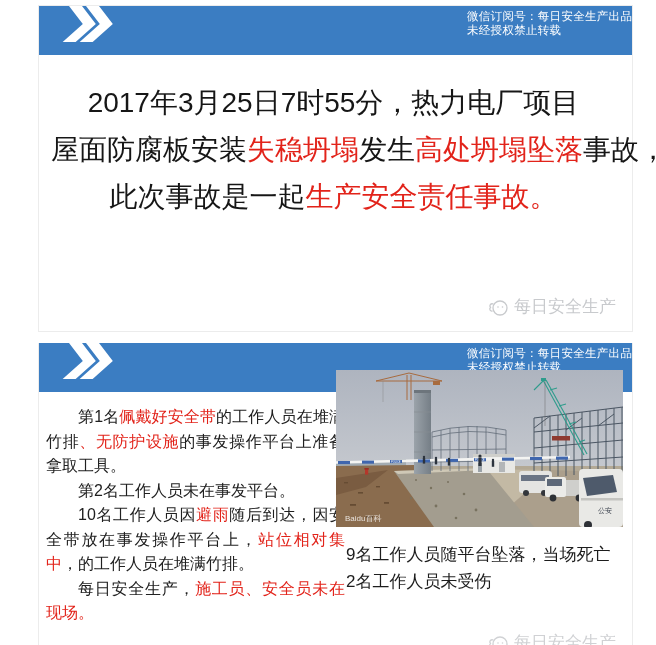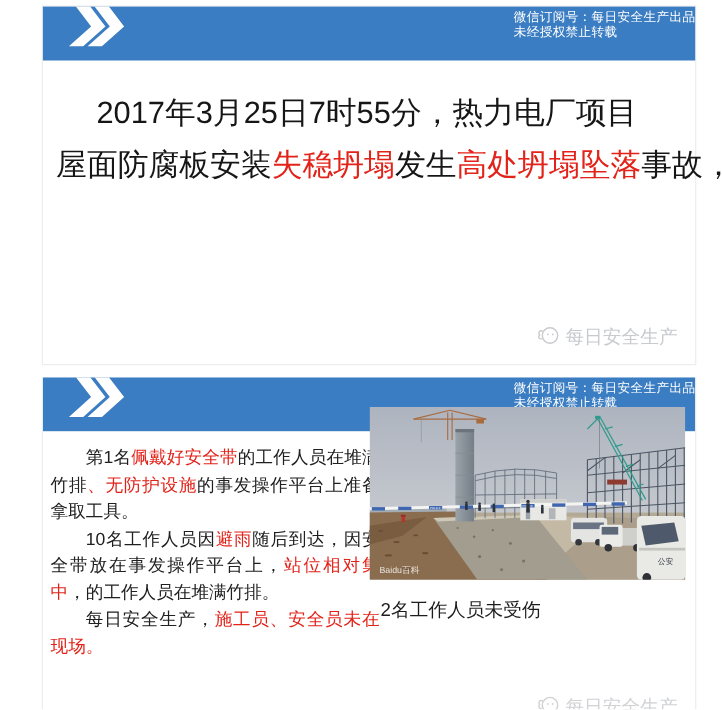--- a/index.html
+++ b/index.html
@@ -18,21 +18,21 @@
     position:absolute;left:428px;top:4px;color:#fff;
     font-size:11.5px;line-height:13.5px;letter-spacing:.3px;white-space:nowrap;
   }
   .content1{
     position:absolute;left:0;right:16px;top:73px;text-align:center;
     font-size:28px;line-height:47px;color:#161616;z-index:2;white-space:nowrap;margin-left:12px;
   }
   .red{color:var(--accent-red,#e2231a);}
   .watermark{
     position:absolute;right:16px;color:var(--watermark-gray,#c8cacd);
-    font-size:17px;display:flex;align-items:flex-start;gap:5px;z-index:4;white-space:nowrap;
+    font-size:17px;display:flex;align-items:flex-end;gap:5px;z-index:4;white-space:nowrap;
   }
   .watermark1{bottom:13px;}
   .watermark2{top:288px;opacity:.85;}
   .wm-icon{display:inline-block;width:22px;height:20px;}
   .content2{
     position:absolute;left:7px;top:62px;width:299px;
     font-size:16px;line-height:24.5px;color:#202020;z-index:2;
     text-align:justify;
   }
   .content2 p{margin:0;text-indent:2em;}
@@ -57,20 +57,21 @@
       </svg>
       <div class="bar-text">
         <div>微信订阅号：每日安全生产出品</div>
         <div>未经授权禁止转载</div>
       </div>
     </header>
 
     <div class="content1">
       <div class="bigline"><span>2017年3月25日7时55分，热力电厂项目</span></div>
       <div class="bigline"><span>屋面防腐板安装</span><span class="red">失稳坍塌</span><span>发生</span><span class="red">高处坍塌坠落</span><span>事故，</span></div>
+      <div class="bigline"><span>此次事故是一起</span><span class="red">生产安全责任事故。</span></div>
     </div>
 
     <div class="watermark watermark1">
       <svg class="wm-icon" viewBox="0 0 22 20" aria-hidden="true">
         <g fill="none" stroke="#c8cacd" stroke-width="1.3">
           <circle cx="13" cy="10" r="7"></circle>
           <path d="M6.5,6 C3.5,5 2,7.5 3.5,9.5 C2,11 3,13.5 5.5,13"></path>
           <circle cx="11" cy="9" r="0.8" fill="#c8cacd" stroke="none"></circle>
           <circle cx="15.5" cy="9" r="0.8" fill="#c8cacd" stroke="none"></circle>
         </g>
@@ -270,25 +271,27 @@
           <text x="262" y="143" font-size="7" fill="#3a414d">公安</text>
           <circle cx="252" cy="155" r="4" fill="#2e3136"></circle>
         </g>
       </g>
 
       <text x="9" y="151" font-size="8" fill="#ffffff" opacity=".8">Baidu百科</text>
     </svg>
 
     <div class="content2">
       <p><span>第1名</span><span class="red">佩戴好安全带</span><span>的工作人员在堆满竹排</span><span class="red">、无防护设施</span><span>的事发操作平台上准备拿取工具。</span></p>
+      <p><span>第2名工作人员未在事发平台。</span></p>
       <p><span>10名工作人员因</span><span class="red">避雨</span><span>随后到达，因安全带放在事发操作平台上，</span><span class="red">站位相对集中</span><span>，的工作人员在堆满竹排。</span></p>
       <p><span>每日安全生产，</span><span class="red">施工员、安全员未在现场。</span></p>
     </div>
 
     <div class="casualties">
+      <div>9名工作人员随平台坠落，当场死亡</div>
       <div>2名工作人员未受伤</div>
     </div>
 
     <div class="watermark watermark2">
       <svg class="wm-icon" viewBox="0 0 22 20" aria-hidden="true">
         <g fill="none" stroke="#c8cacd" stroke-width="1.3">
           <circle cx="13" cy="10" r="7"></circle>
           <path d="M6.5,6 C3.5,5 2,7.5 3.5,9.5 C2,11 3,13.5 5.5,13"></path>
           <circle cx="11" cy="9" r="0.8" fill="#c8cacd" stroke="none"></circle>
           <circle cx="15.5" cy="9" r="0.8" fill="#c8cacd" stroke="none"></circle>

